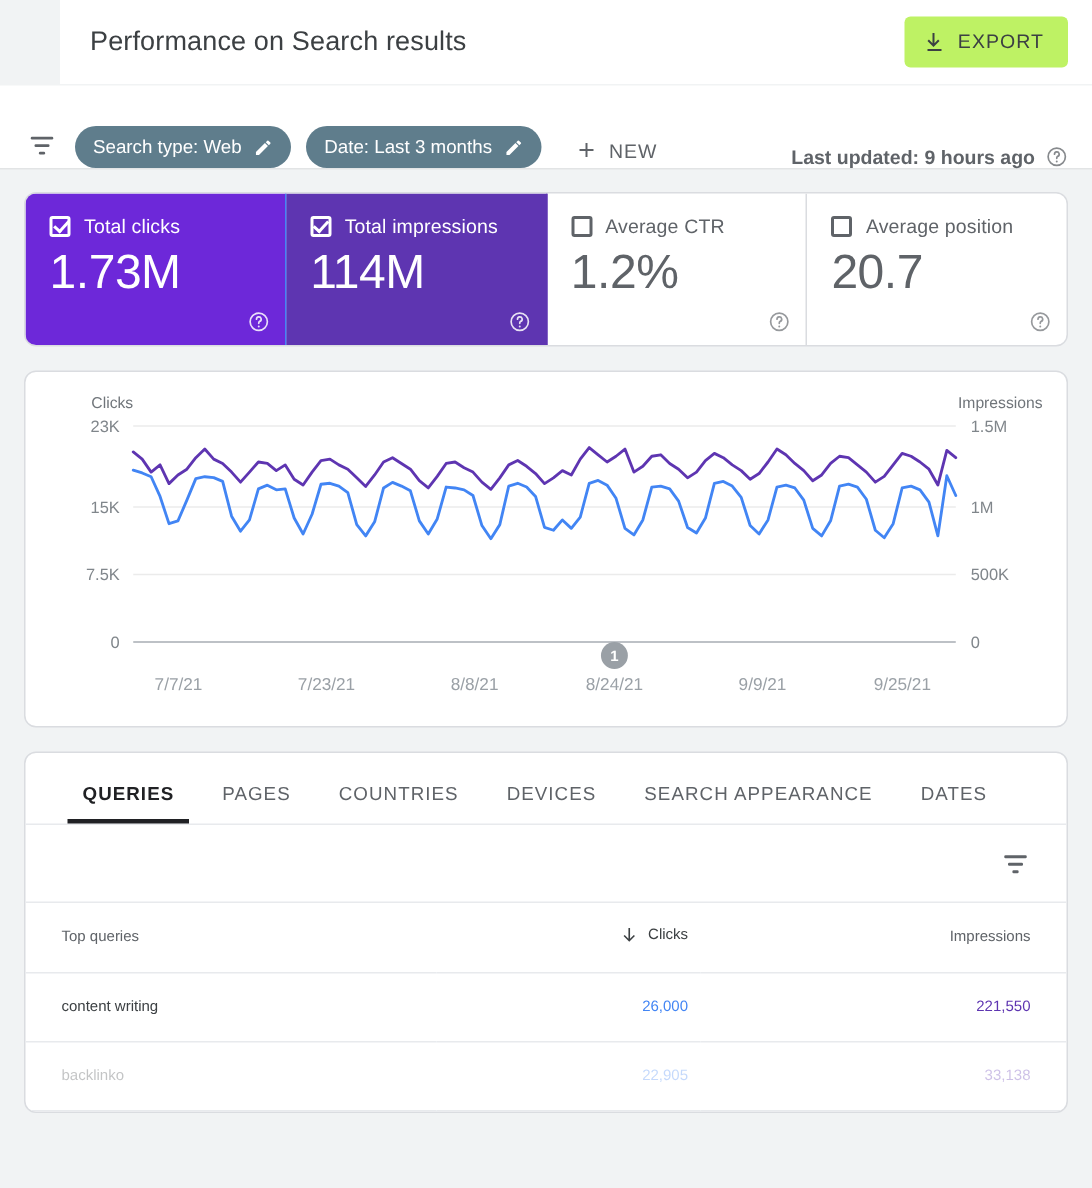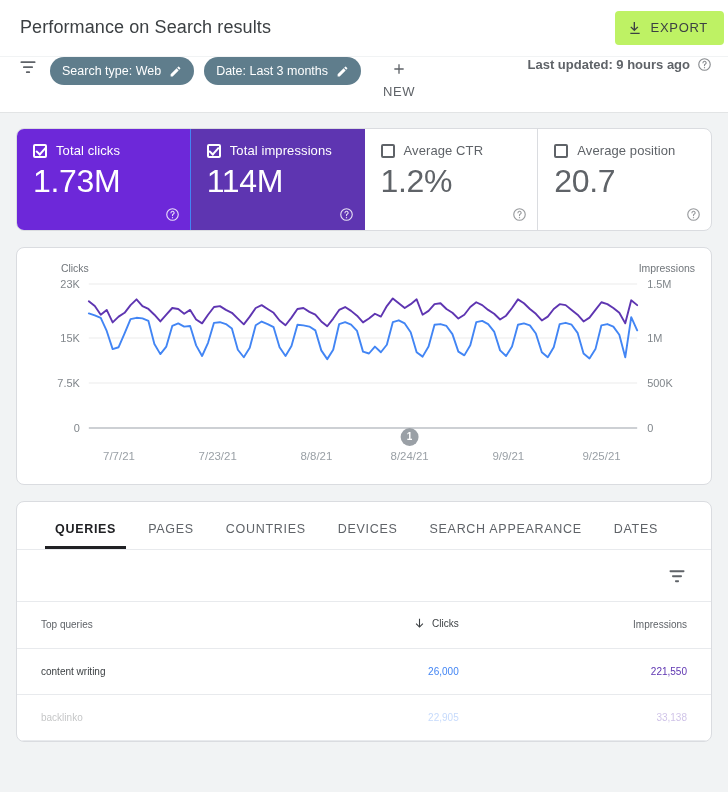--- a/index.html
+++ b/index.html
@@ -12,22 +12,23 @@
     font-family: "Liberation Sans", sans-serif;
     -webkit-font-smoothing: antialiased;
   }
 
   
   .app-header {
     height: 56px;
     background: #ffffff;
     display: flex;
     align-items: center;
-    padding: 0 4px 0 20px;
+    padding: 0 16px 0 20px;
     border-bottom: 1px solid #ffffff;
+    margin-left: 40px;
   }
   .page-title {
     font-size: 18px;
     color: #3c4043;
     letter-spacing: .1px;
     flex: 1;
   }
   .export-btn {
     display: flex;
     align-items: center;
@@ -44,21 +45,21 @@
     letter-spacing: .7px;
     font-weight: 500;
   }
   .icon-dl { width: 16px; height: 16px; display: block; }
 
   
   .filter-bar {
     height: 56px;
     background: #ffffff;
     display: flex;
-    align-items: flex-start;
+    align-items: flex-end;
     padding: 0 16px 0 18px;
     gap: 10px;
     border-top: 1px solid #f1f3f4;
     box-shadow: 0 1px 0 rgba(0,0,0,.06);
   }
   .funnel-ico { width: 20px; height: 20px; flex: none; margin-right: 2px; }
   .chip {
     display: flex;
     align-items: center;
     gap: 8px;
@@ -75,21 +76,20 @@
   .chip .pencil { width: 13px; height: 13px; display: block; }
   .new-btn {
     display: flex;
     align-items: center;
     gap: 7px;
     background: none;
     border: none;
     cursor: pointer;
     padding: 4px 8px;
     margin-left: 4px;
-    flex-direction: column;
   }
   .new-btn .label {
     font-size: 13px;
     color: #5f6368;
     letter-spacing: .6px;
   }
   .plus-ico { width: 16px; height: 16px; display: block; }
   .last-updated {
     margin-left: auto;
     display: flex;

